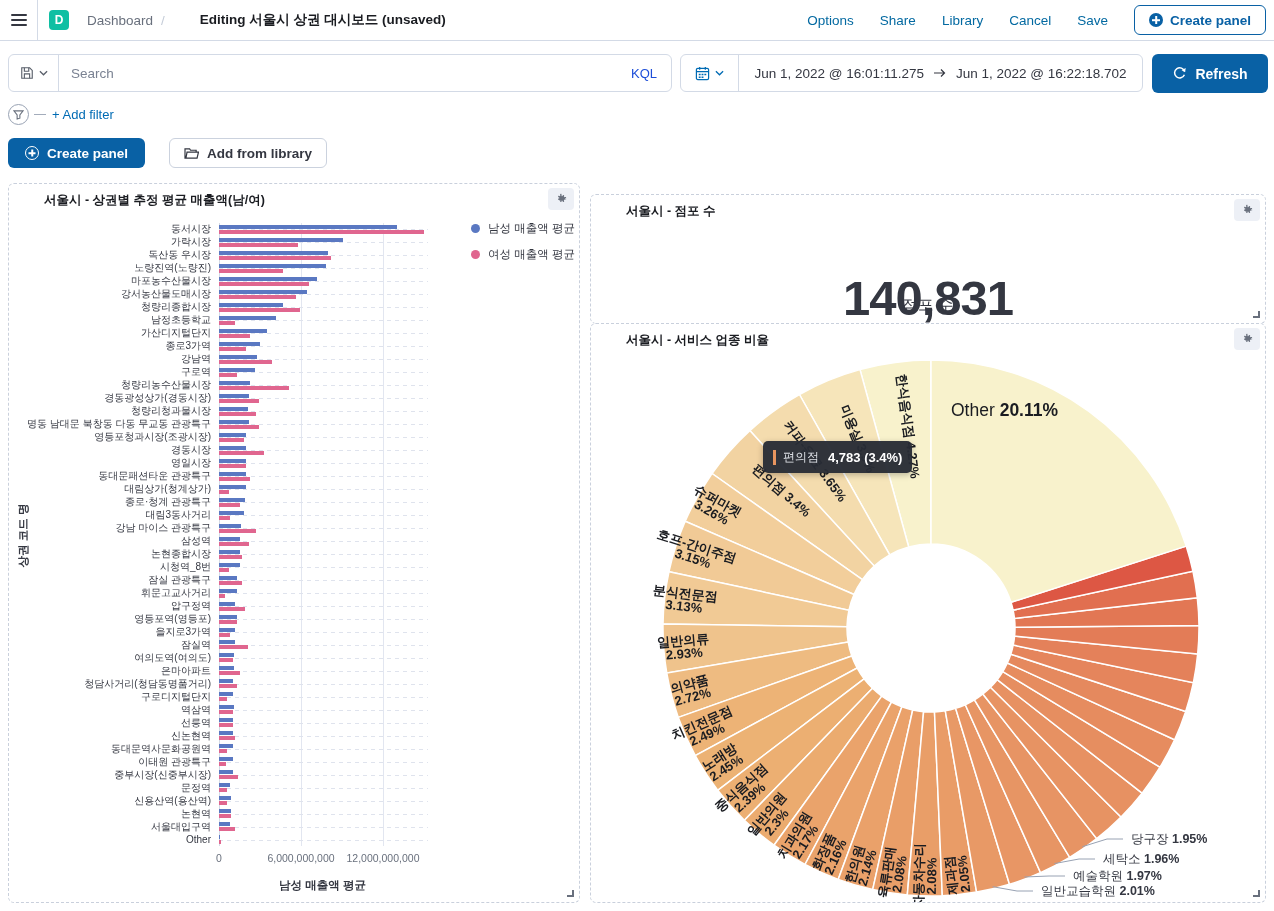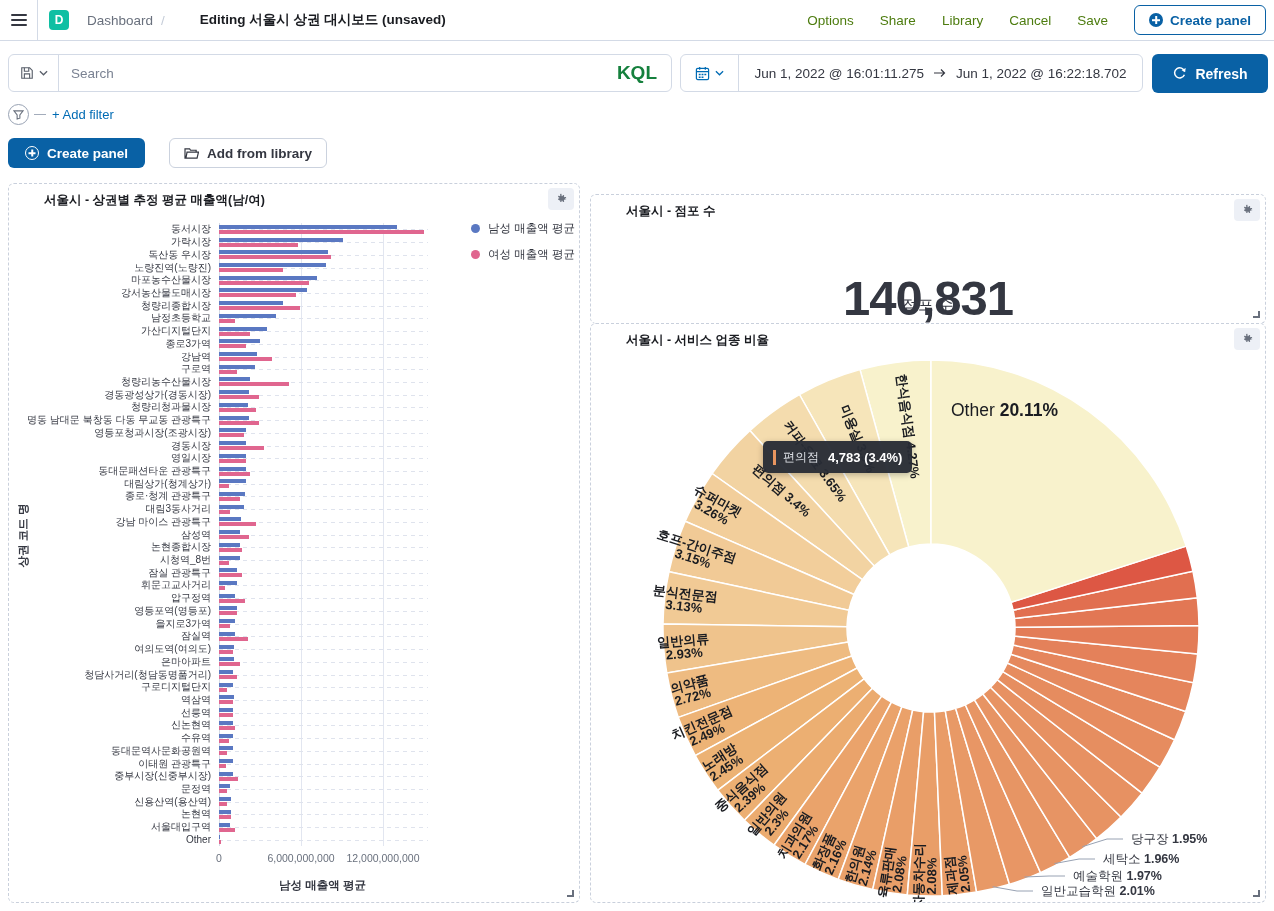--- a/index.html
+++ b/index.html
@@ -7,35 +7,35 @@
 body { font-family:"Liberation Sans",sans-serif; background:#fff; position:relative; color:#343741; }
 .hdr { position:absolute; top:0; left:0; right:0; height:41px; border-bottom:1px solid #D3DAE6; display:flex; align-items:center; background:#fff; }
 .hamb { width:38px; height:40px; display:flex; flex-direction:column; justify-content:center; align-items:center; gap:3px; border-right:1px solid #D3DAE6; cursor:pointer; }
 .hamb i { display:block; width:16px; height:2px; background:#343741; border-radius:1px; }
 .logo { width:20px; height:20px; margin:0 0 0 11px; border-radius:4px; background:#0FBFA3; color:#fff; font-weight:bold; font-size:12px; display:flex; align-items:center; justify-content:center; }
 .crumbs { display:flex; align-items:center; margin-left:18px; font-size:13.5px; }
 .crumb-root { color:#69707D; }
 .crumb-sep { color:#C5CCD8; margin:0 8px; }
 .crumb-cur { color:#1A1C21; font-weight:700;margin-left:27px; }
 .hdr-right { margin-left:auto; display:flex; align-items:center; gap:26px; padding-right:8px; }
-.hdr-link { color:#4d7c0f; font-size:13.5px; cursor:pointer; }
+.hdr-link { color:#0369a1; font-size:13.5px; cursor:pointer; }
 .btn-outline-blue { display:flex; align-items:center; gap:7px; border:1px solid #0961A5; color:#0961A5; border-radius:6px; height:30px; padding:0 14px; font-size:13.5px; font-weight:600; background:#fff; cursor:pointer; }
 .plusc { width:14px; height:14px; border-radius:50%; position:relative; display:inline-block; }
 .plusc.blue { background:#0961A5; }
 .plusc.white { border:1.4px solid #fff; }
 .plusc:before,.plusc:after { content:""; position:absolute; background:#fff; left:50%; top:50%; }
 .plusc.blue:before { width:8px; height:1.6px; transform:translate(-50%,-50%); }
 .plusc.blue:after { width:1.6px; height:8px; transform:translate(-50%,-50%); }
 .plusc.white:before { width:7px; height:1.5px; transform:translate(-50%,-50%); }
 .plusc.white:after { width:1.5px; height:7px; transform:translate(-50%,-50%); }
 .srow { position:absolute; top:54px; left:8px; display:flex; }
 .sbox { width:664px; height:38px; border:1px solid #D3DAE6; border-radius:6px; display:flex; align-items:center; background:#fff; }
 .savebtn { width:50px; align-self:stretch; border-right:1px solid #D3DAE6; display:flex; align-items:center; justify-content:center; gap:5px; color:#5A606B; cursor:pointer; }
 .sph { flex:1; padding-left:12px; font-size:13.5px; color:#7A8292; }
-.kql { color:#15803d; font-size:19px; padding-right:14px; font-weight:700; cursor:pointer; }
+.kql { color:#1d4ed8; font-size:13px; padding-right:14px; font-weight:400; cursor:pointer; }
 .dbox { margin-left:8px; width:463px; height:38px; border:1px solid #D3DAE6; border-radius:6px; display:flex; align-items:center; background:#fff; }
 .calbtn { width:58px; align-self:stretch; border-right:1px solid #D3DAE6; display:flex; align-items:center; justify-content:center; gap:5px; cursor:pointer; }
 .dtxt { flex:1; display:flex; align-items:center; justify-content:center; gap:10px; font-size:13.5px; color:#343741; }
 .refresh { margin-left:9px; width:116px; height:39px; background:#0961A5; border-radius:6px; color:#fff; font-size:14px; font-weight:600; display:flex; align-items:center; justify-content:center; gap:8px; cursor:pointer; }
 .frow { position:absolute; top:103px; left:8px; display:flex; align-items:center; height:22px; }
 .fcirc { width:21px; height:21px; border-radius:50%; border:1px solid #98A2B3; display:flex; align-items:center; justify-content:center; cursor:pointer; }
 .fdash { color:#98A2B3; margin:0 6px 0 5px; font-size:12px; }
 .addf { color:#006BB4; font-size:13px; cursor:pointer; }
 .trow { position:absolute; top:138px; left:8px; display:flex; gap:24px; }
 .btn-fill-blue { display:flex; align-items:center; gap:8px; background:#0961A5; color:#fff; border:none; border-radius:6px; height:30px; padding:0 17px; font-size:13.5px; font-weight:600; cursor:pointer; font-family:inherit; }
@@ -493,28 +493,20 @@
       </div>
       <div class="brow">
         <div class="cat">신논현역</div>
         <div class="bars">
           <span class="dash"></span>
           <span class="b" style="top:calc(50% - 4.5px);height:4px;width:13.7px;background:#5A78C2"></span>
           <span class="b" style="top:calc(50% + 0.5px);height:4px;width:16.4px;background:#E0668F"></span>
         </div>
       </div>
       <div class="brow">
-        <div class="cat">수유역</div>
-        <div class="bars">
-          <span class="dash"></span>
-          <span class="b" style="top:calc(50% - 4.5px);height:4px;width:13.7px;background:#5A78C2"></span>
-          <span class="b" style="top:calc(50% + 0.5px);height:4px;width:9.6px;background:#E0668F"></span>
-        </div>
-      </div>
-      <div class="brow">
         <div class="cat">동대문역사문화공원역</div>
         <div class="bars">
           <span class="dash"></span>
           <span class="b" style="top:calc(50% - 4.5px);height:4px;width:13.7px;background:#5A78C2"></span>
           <span class="b" style="top:calc(50% + 0.5px);height:4px;width:8.2px;background:#E0668F"></span>
         </div>
       </div>
       <div class="brow">
         <div class="cat">이태원 관광특구</div>
         <div class="bars">

